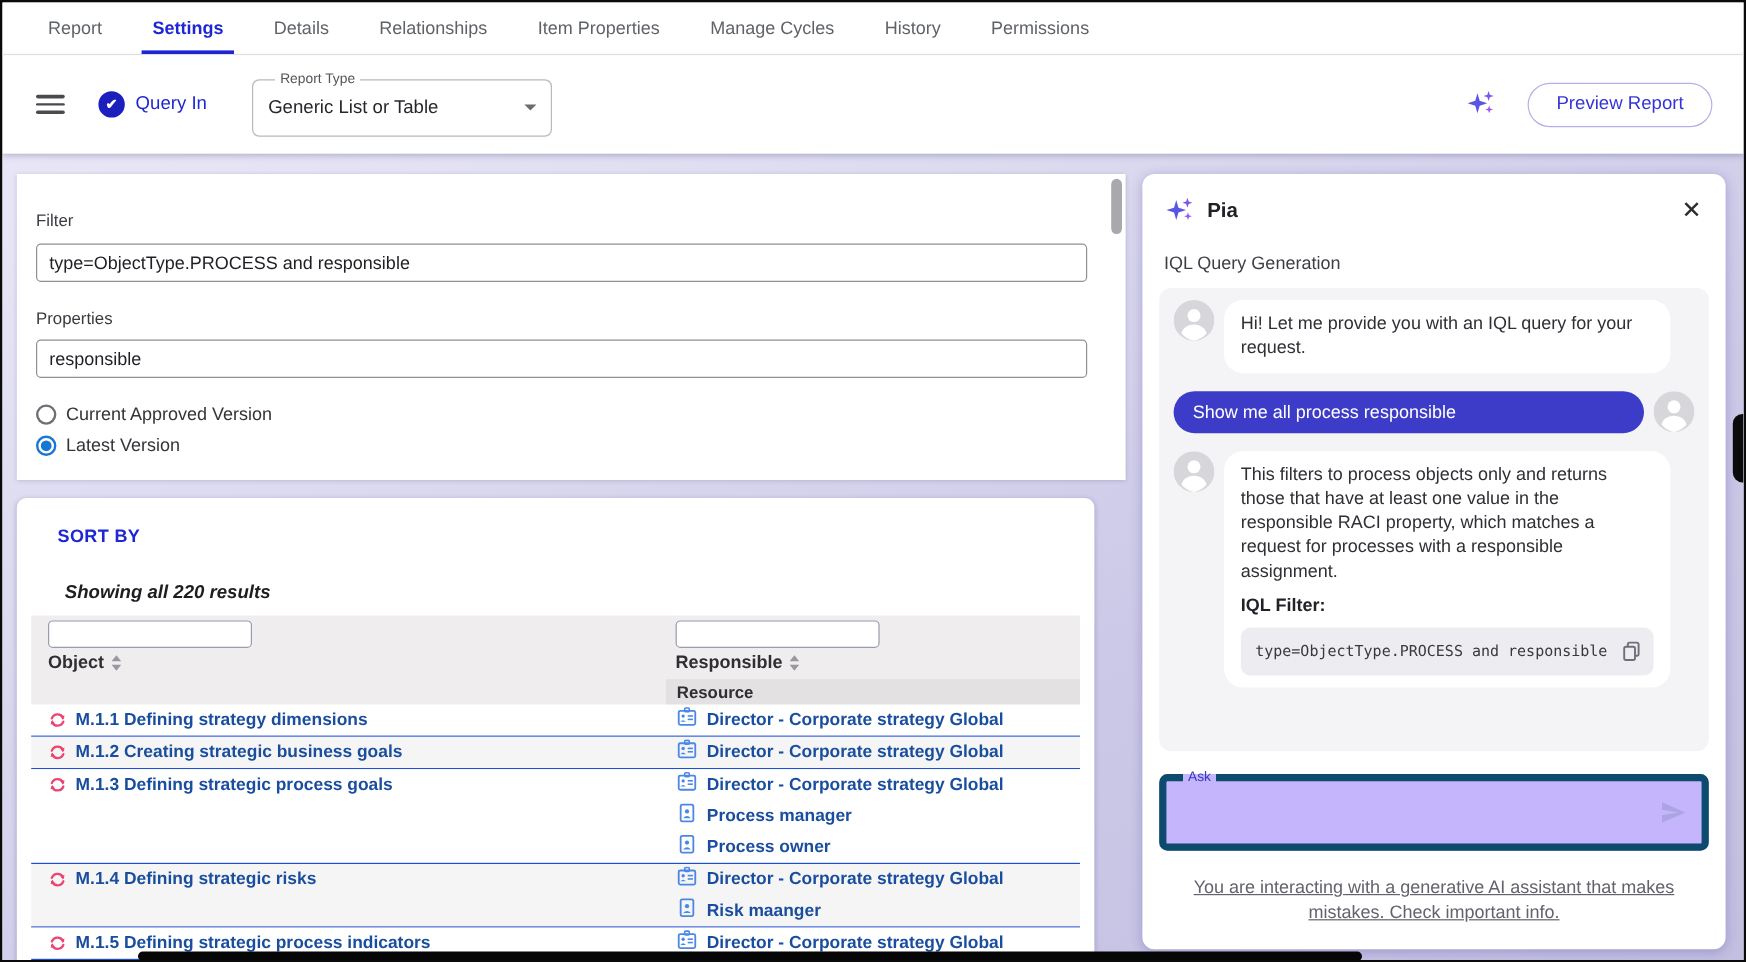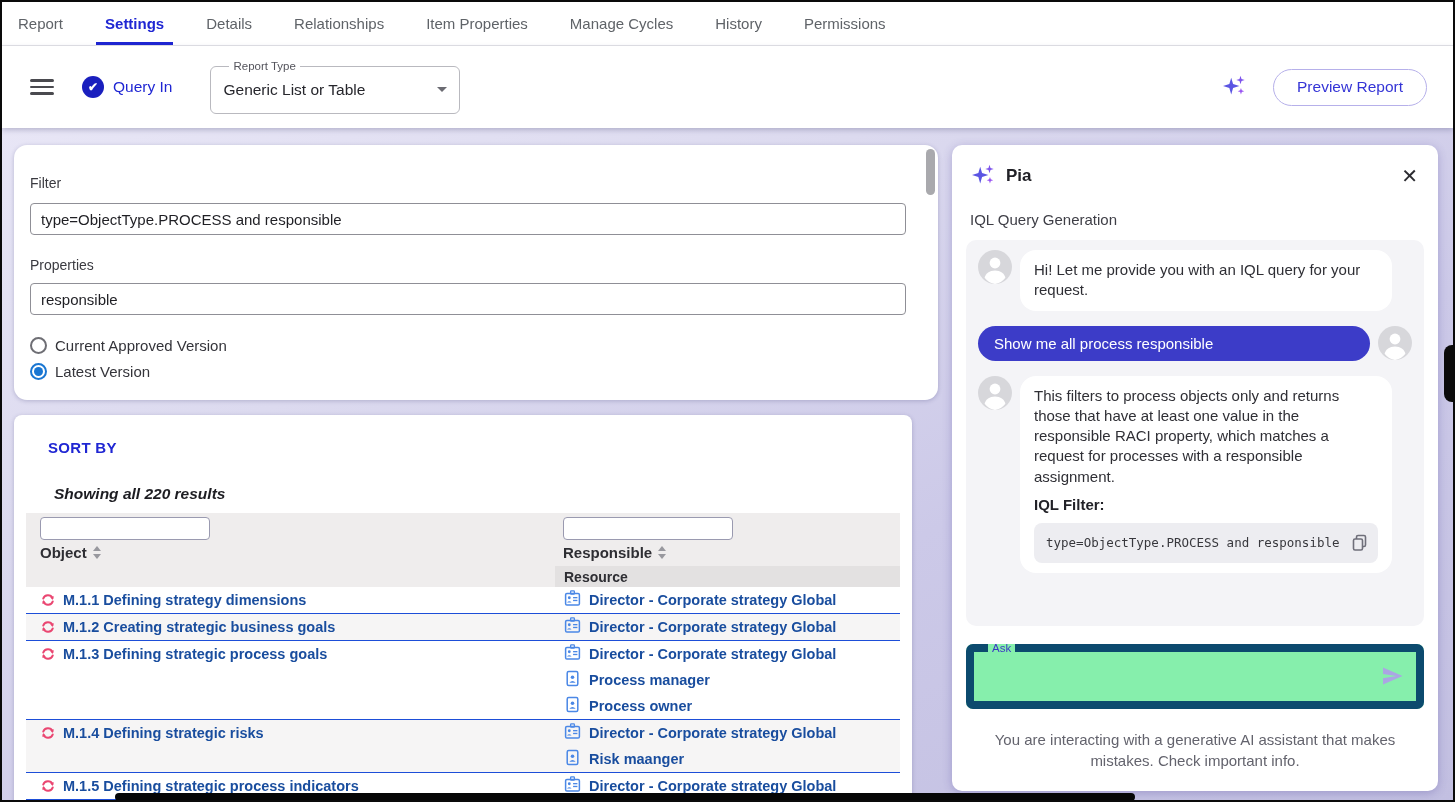--- a/index.html
+++ b/index.html
@@ -2,21 +2,21 @@
 <html><head>
 <meta charset="utf-8">
 <style>
   * { margin:0; padding:0; box-sizing:border-box; }
   body { font-family:"Liberation Sans", sans-serif; background:#888; }
   .screen{ position:relative; width:1455px; height:802px; background:#fff;
            border:2px solid #0a0a0a; overflow:hidden; }
 
   
   .tabbar{ height:44px; background:#fff; border-bottom:1px solid #e4e4e8;
-           display:flex; align-items:stretch; padding-left:16px; gap:42px; }
+           display:flex; align-items:stretch; padding-left:38px; gap:42px; }
   .tab{ position:relative; display:flex; align-items:center; font-size:15px;
         color:#5f6368; cursor:pointer; }
   .tab.active{ color:#1f26d3; font-weight:700; }
   .tab.active::after{ content:""; position:absolute; left:-9px; right:-9px; bottom:0;
         height:3px; background:#1f26d3; }
 
   
   .toolbar{ height:82px; background:#fff; display:flex; align-items:center;
             padding:0 16px; position:relative; z-index:3;
             box-shadow:0 2px 5px rgba(40,40,90,.25); }
@@ -36,21 +36,21 @@
   .caret{ margin-left:auto; width:0; height:0; border-left:5px solid transparent;
           border-right:5px solid transparent; border-top:5.5px solid #6b6b72; }
   .toolbar-right{ margin-left:auto; display:flex; align-items:center; gap:26px; margin-right:10px;justify-content:flex-end; }
   .sparkle{ width:26px; height:26px; cursor:pointer; }
   .preview-btn{ height:37px; padding:0 23px; border-radius:19px; border:1px solid #b6b0ea;
       background:#fff; color:#3434d6; font-size:15.5px; font-family:inherit; cursor:pointer; }
 
   
   .content{ position:relative; height:672px; overflow:hidden;
       background:linear-gradient(155deg,#e8e6f6 0%,#dcdaef 30%,#ccc9e8 62%,#c2bfe1 100%); }
-  .card{ position:absolute; background:#fff; border-radius:13px;
+  .card{ position:absolute; background:#fff; border-radius:0;
          box-shadow:0 1px 4px rgba(60,60,120,.28); }
 
   
   .filter-card{ left:12px; top:17px; width:924px; height:255px; }
   .field-label{ position:absolute; left:16px; font-size:14px; color:#3a3a40; }
   .text-input{ position:absolute; left:16px; width:876px; height:32px;
       border:1px solid #8f8f96; border-radius:4px; padding:0 10px; font-size:15px;
       color:#1f1f24; font-family:inherit; background:#fff; }
   .radio-row{ position:absolute; left:16px; display:flex; align-items:center; gap:8px;
               cursor:pointer; }
@@ -111,30 +111,30 @@
   .bubble{ background:#fff; border-radius:16px; padding:10px 14px; margin-left:8px;
            max-width:372px; font-size:15px; line-height:1.35; color:#2f2f35; }
   .msg-row.user .bubble-user{ flex:1; background:#3c3cc8; color:#fff; border-radius:19px;
            padding:9px 16px; font-size:15px; margin-right:8px; }
   .iql-label{ font-weight:700; margin-top:8px; font-size:15px; color:#222228; }
   .code-chip{ margin-top:8px; background:#ededf1; border-radius:8px; padding:10px 10px 10px 12px;
               display:flex; align-items:center; gap:10px; }
   .code-text{ font-family:"DejaVu Sans Mono", monospace; font-size:12.5px; color:#38383d;
               flex:1; white-space:nowrap; }
   .copy-btn{ width:20px; height:20px; cursor:pointer; flex:none; }
-  fieldset.ask{ position:relative; margin:16px 14px 0; height:67px; border:8px solid #0c4a6e;
-      border-radius:7px; background:#86efac; padding:0; }
+  fieldset.ask{ position:relative; margin:16px 14px 0; height:67px; border:6px solid #0c4a6e;
+      border-radius:7px; background:#c4b5fd; padding:0; }
   fieldset.ask legend{ font-size:11.5px; color:#3b39c4; margin-left:14px; padding:0 4px; }
   .ask-input{ position:absolute; left:8px; top:2px; bottom:4px; width:calc(100% - 62px);
       border:none; outline:none; background:transparent; resize:none; font-family:inherit;
       font-size:15px; color:#26262c; }
   .send-btn{ position:absolute; right:12px; top:50%; transform:translateY(-58%);
              width:24px; height:24px; cursor:pointer; }
   .disclaimer{ margin:20px auto 0; max-width:446px; text-align:center; font-size:15px;
-               color:#63636d; line-height:1.4; }
+               color:#63636d; line-height:1.4;text-decoration:underline; }
 
   
   .drawer-handle{ position:absolute; right:0; top:217px; width:9px; height:57px;
                   background:#0b0b0b; border-radius:8px 0 0 8px; cursor:pointer; }
   .bottom-bar{ position:absolute; left:113px; top:665px; width:1020px; height:8px;
                background:#060606; border-radius:4px; }
 </style>
 </head>
 <body>
 

